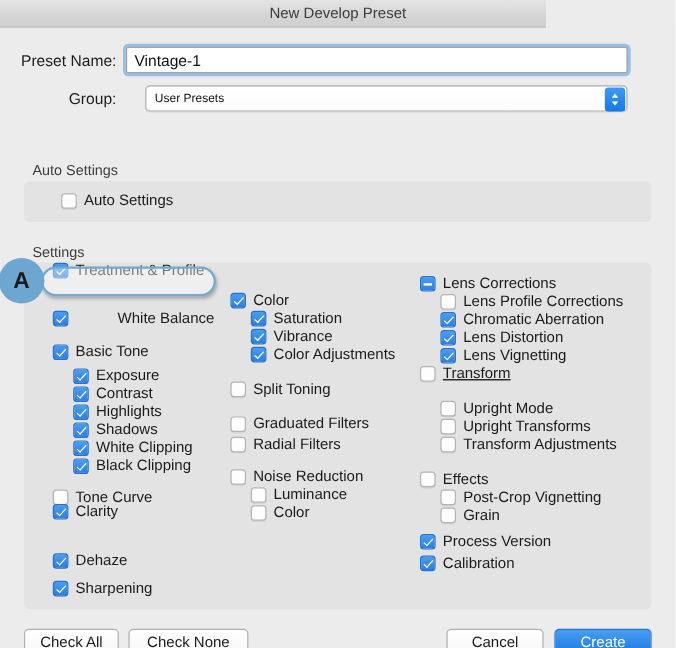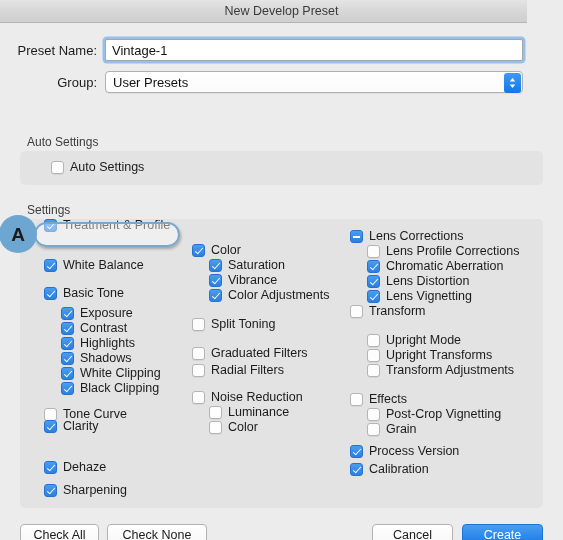--- a/index.html
+++ b/index.html
@@ -17,21 +17,21 @@
     height: 540px;
     background: #ececec;
     overflow: hidden;
     box-sizing: border-box;
   }
 
   
   .titlebar {
     position: absolute;
     left: 0; top: 0;
-    width: 527px;
+    width: 455px;
     height: 23px;
     background: linear-gradient(to bottom, #e4e4e4 0%, #d6d6d6 55%, #cfcfcf 100%);
     border-bottom: 1px solid #b4b4b4;
     box-sizing: border-box;
   }
   .titlebar-text {
     position: absolute;
     left: 0; top: 0;
     width: 563px;
     line-height: 23px;
@@ -57,21 +57,21 @@
   }
   .form-label {
     font-size: 13px;
     color: #1c1c1c;
     text-align: right;
     white-space: nowrap;
   }
   #row-preset { left: 0; top: 15px; width: 543px; }
   #row-group  { left: 0; top: 47px; width: 543px; }
   #label-preset { width: 97px; padding-right: 8px; }
-  #label-group  { width: 97px; padding-right: 8px; }
+  #label-group  { width: 97px; padding-right: 24px; }
 
   .text-field {
     position: relative;
     flex: 1;
     height: 22px;
     background: #ffffff;
     border: 1px solid #a6a6a6;
     border-radius: 2px;
     box-shadow: 0 0 0 2.5px rgba(104,168,232,0.65);
     box-sizing: border-box;
@@ -91,21 +91,21 @@
     background: linear-gradient(to bottom, #ffffff 0%, #fbfbfb 100%);
     border: 1px solid #b0b0b0;
     border-radius: 4px;
     box-sizing: border-box;
     display: flex;
     align-items: center;
     box-shadow: 0 1px 0 rgba(0,0,0,0.05);
   }
   .combo .value {
     padding-left: 7px;
-    font-size: 13px;
+    font-size: 10px;
     color: #111;
   }
   .combo-stepper {
     position: absolute;
     right: 1px;
     top: 1px;
     width: 17px;
     height: 20px;
     background: linear-gradient(to bottom, #3e9bf4 0%, #1277e8 100%);
     border-radius: 3px;
@@ -297,21 +297,21 @@
     <div class="group-caption" id="caption-settings">Settings</div>
     <div class="group-box" id="box-settings"></div>
 
     <div id="highlight-pill"></div>
 
     <div id="settings-columns">
         <div class="cb-row" style="left: 44px; top: 194px;">
           <span class="cb on"></span>
           <span class="cb-label">Treatment &amp; Profile</span>
         </div>
-        <div class="cb-row" style="left: 44px; top: 234px;">
+        <div class="cb-row" style="left: 44px; top: 234px; gap: 35px;">
           <span class="cb on"></span>
           <span class="cb-label">White Balance</span>
         </div>
         <div class="cb-row" style="left: 44px; top: 262px;">
           <span class="cb on"></span>
           <span class="cb-label">Basic Tone</span>
         </div>
         <div class="cb-row" style="left: 61px; top: 282px;">
           <span class="cb on"></span>
           <span class="cb-label">Exposure</span>
@@ -405,21 +405,21 @@
           <span class="cb-label">Chromatic Aberration</span>
         </div>
         <div class="cb-row" style="left: 367px; top: 250px;">
           <span class="cb on"></span>
           <span class="cb-label">Lens Distortion</span>
         </div>
         <div class="cb-row" style="left: 367px; top: 265px;">
           <span class="cb on"></span>
           <span class="cb-label">Lens Vignetting</span>
         </div>
-        <div class="cb-row" style="left: 350px; top: 280px;">
+        <div class="cb-row" style="left: 350px; top: 280px; text-decoration: underline;">
           <span class="cb off"></span>
           <span class="cb-label">Transform</span>
         </div>
         <div class="cb-row" style="left: 367px; top: 309px;">
           <span class="cb off"></span>
           <span class="cb-label">Upright Mode</span>
         </div>
         <div class="cb-row" style="left: 367px; top: 324px;">
           <span class="cb off"></span>
           <span class="cb-label">Upright Transforms</span>

